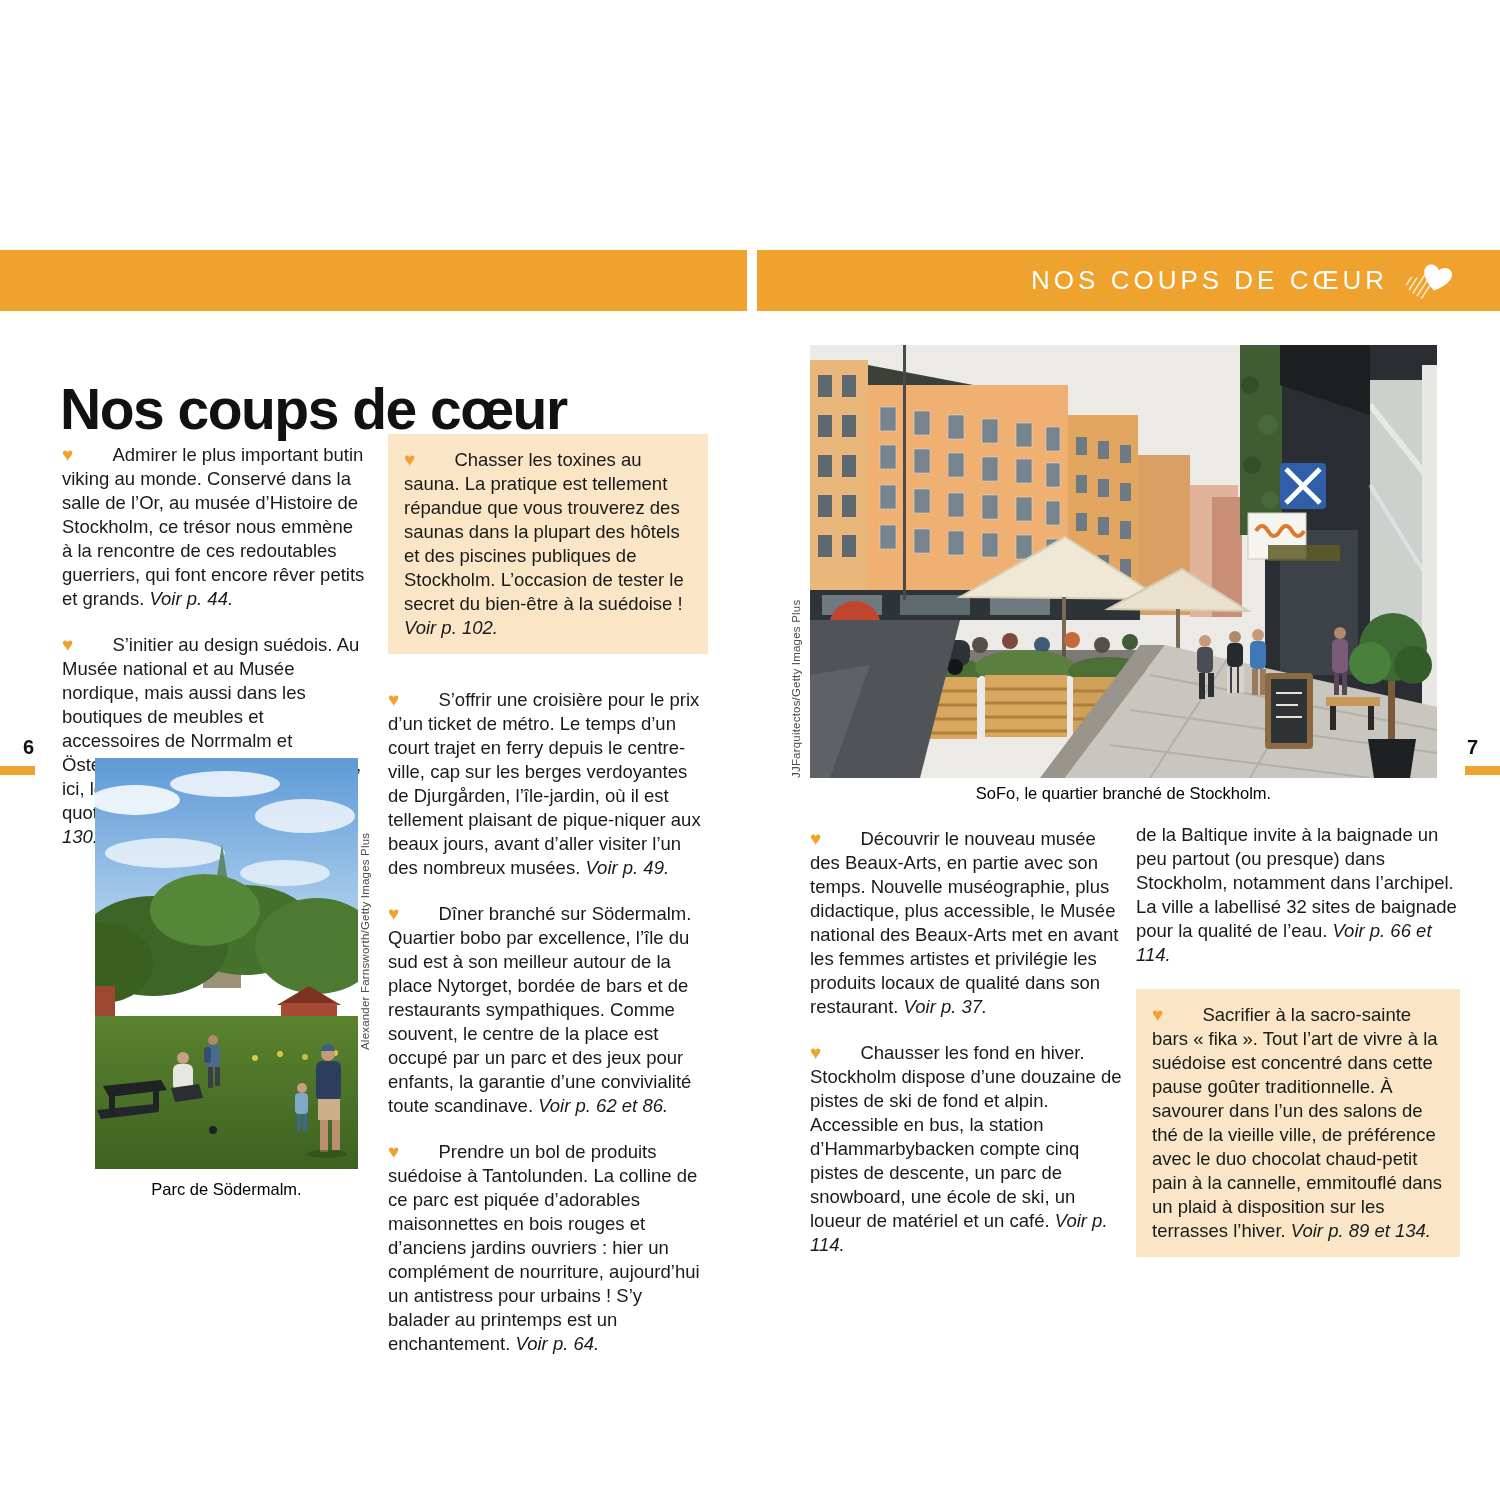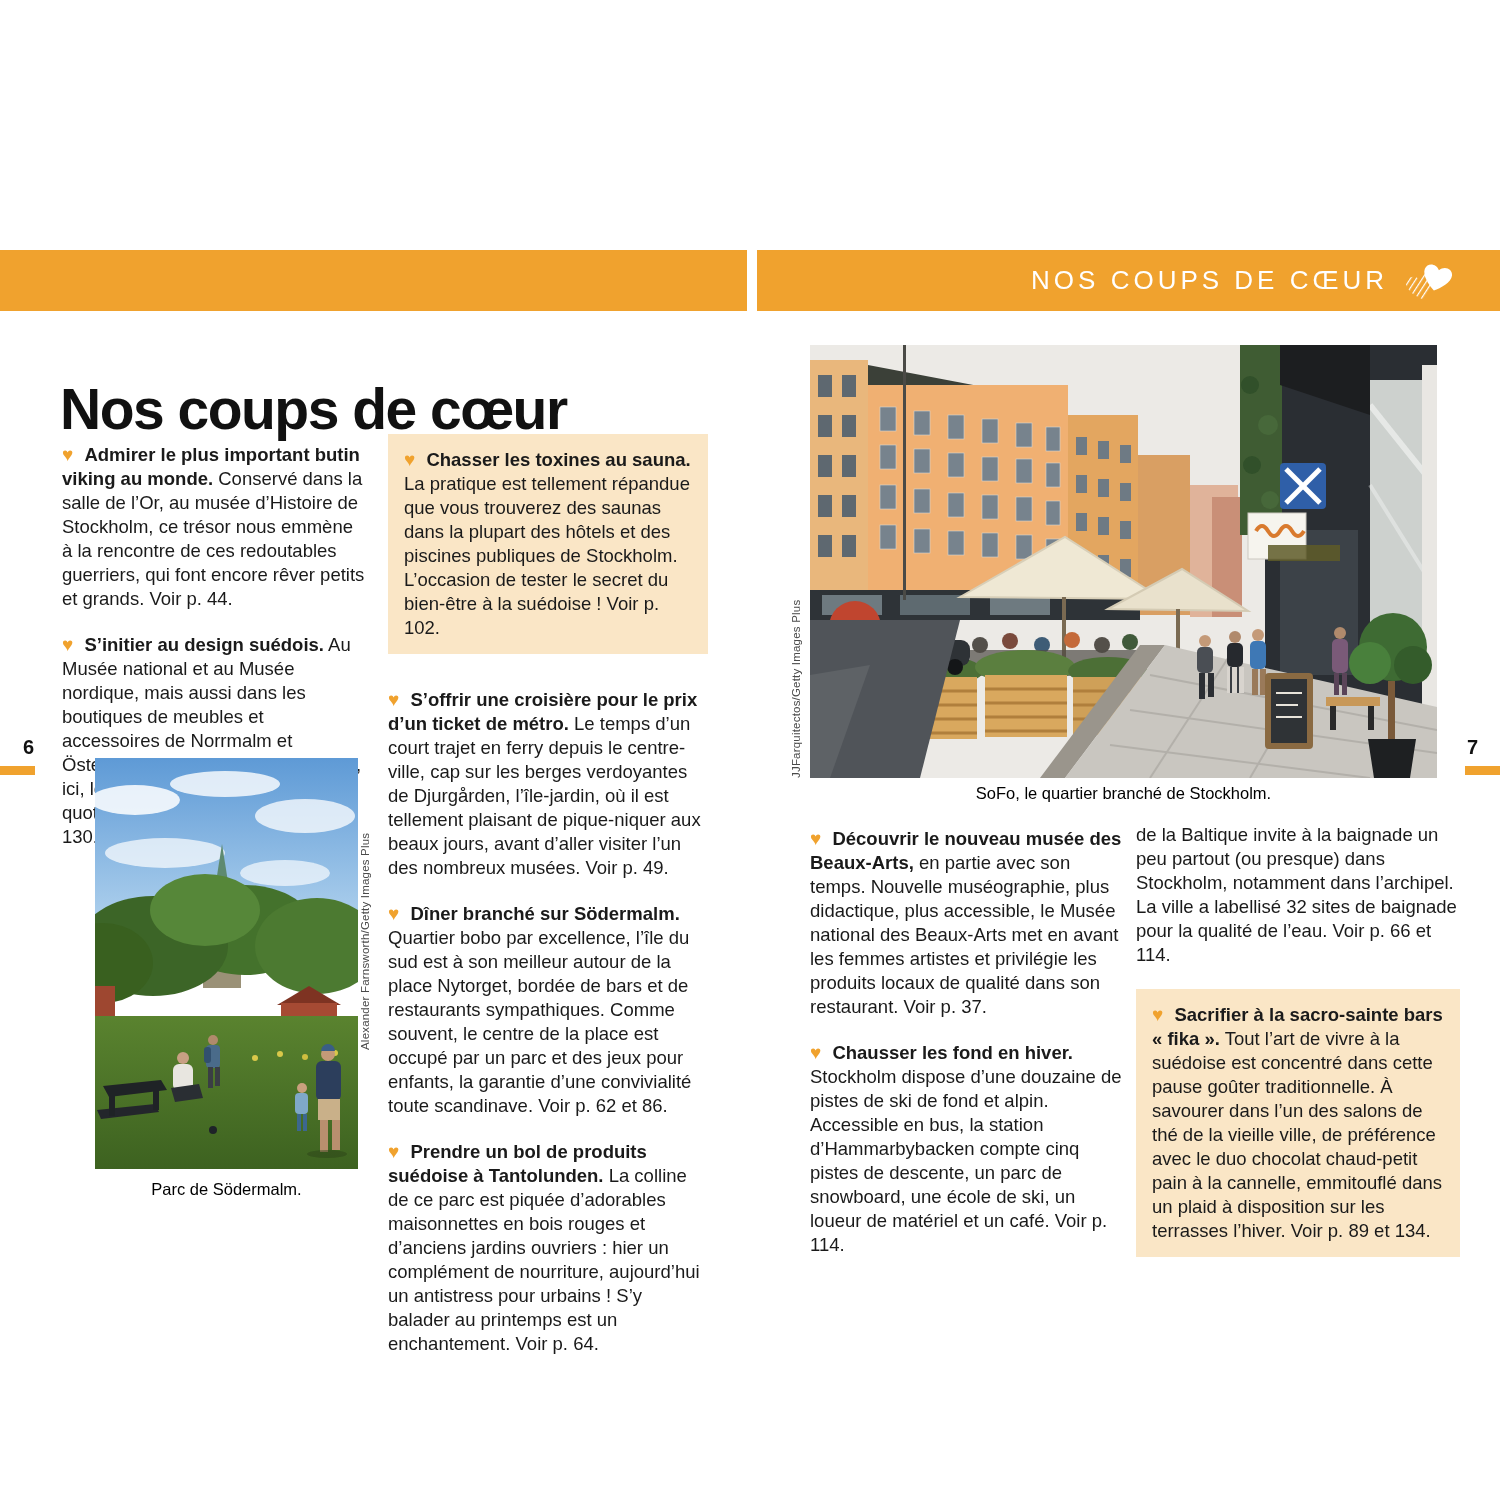--- a/index.html
+++ b/index.html
@@ -16,22 +16,22 @@
   .main-title{position:absolute;left:60px;top:338px;font-size:57px;font-weight:700;
               letter-spacing:-1.5px;color:#111;}
   
   .col{position:absolute;font-size:18.5px;line-height:24px;}
   .col1{left:62px;top:424px;width:304px;}
   .col2{left:388px;top:434px;width:320px;}
   .col3{left:810px;top:808px;width:318px;}
   .col4{left:1136px;top:804px;width:324px;}
   .item{margin-bottom:22px;}
   .heart{color:#F0A22E;font-size:19px;margin-right:6px;}
-  .lead{font-weight:700;}
-  .voir{}
+  .lead{font-weight:400;margin-left:28px;}
+  .voir{font-style:italic;}
   .cream-box{background:#FAE6C6;padding:14px 16px;box-sizing:border-box;}
   .col2 .cream-box{margin-bottom:34px;}
   .col4 .cream-box{margin-top:6px;}
   
   .photo{position:absolute;overflow:hidden;}
   .photo-left{left:95px;top:758px;width:263px;height:411px;}
   .photo-right{left:810px;top:345px;width:627px;height:433px;}
   .credit{position:absolute;writing-mode:vertical-rl;transform:rotate(180deg);
           font-size:11.5px;color:#4a4a4a;letter-spacing:.2px;}
   .credit-left{left:359px;top:758px;height:292px;}

